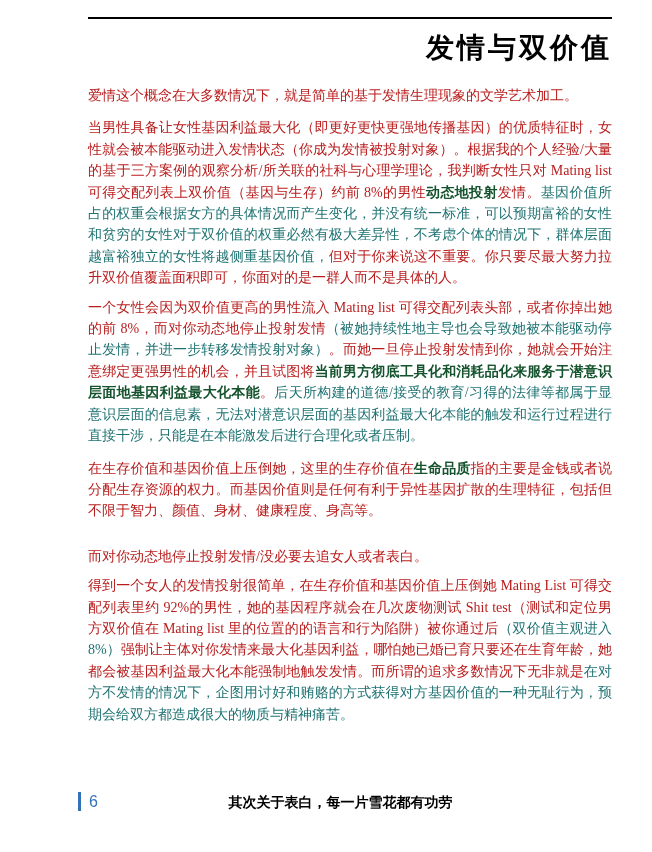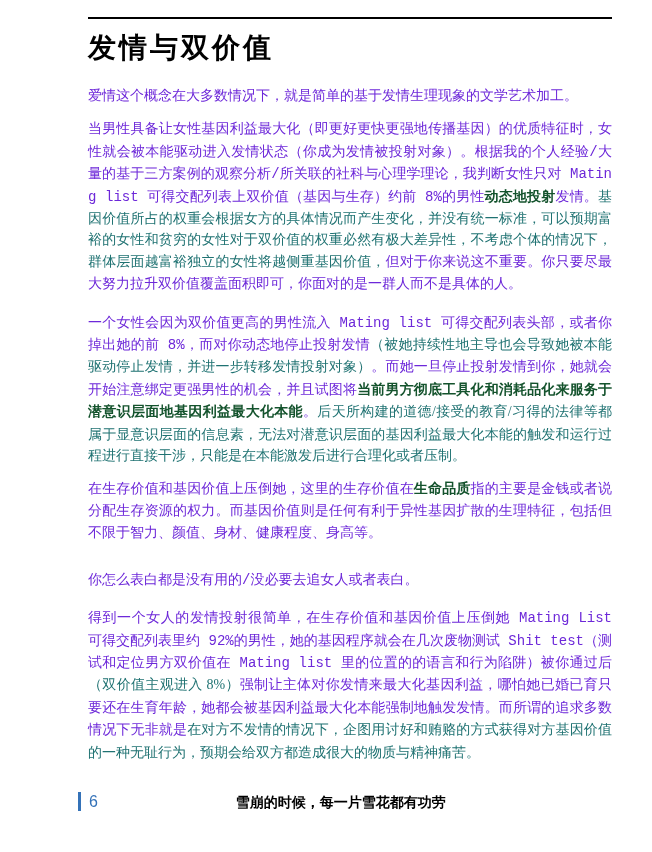--- a/index.html
+++ b/index.html
@@ -21,33 +21,34 @@
     border-top:2px solid #000;
     height:0;
   }
   .doc-title{
     margin:10px 0 8px 0;
     font-size:28px;
     font-weight:bold;
     letter-spacing:3px;
     line-height:38px;
     font-family:"Liberation Sans","DejaVu Sans",sans-serif;
+    text-align:right;
   }
   .para{
     margin:0;
     font-size:14px;
     line-height:21.4px;
     text-align:justify;
     word-break:break-all;
   }
   .gap-title{margin-top:18px;}
   .gap-line{margin-top:11px;}
   .gap-two{margin-top:24px;}
-  .gap-none{margin-top:16px;}
-  .run-n{color:#6d28d9;font-family:Liberation Mono, monospace;}
+  .gap-none{margin-top:8px;}
+  .run-n{color:#b91c1c;}
   .run-b{color:#14532d;font-weight:bold;}
   .run-t{color:var(--teal,#1f7272);}
   .footer{
     position:absolute;
     left:78px; right:40px; top:792px;
     height:24px;
   }
   .page-num-wrap{
     position:absolute;left:0;top:0;
     display:flex;align-items:center;
@@ -76,24 +77,24 @@
 
 <div class="page">
   <div class="content">
     <div class="top-rule"></div>
     <h1 class="doc-title">发情与双价值</h1>
     <div>
         <p class="para gap-title"><span class="run-n">爱情这个概念在大多数情况下，就是简单的基于发情生理现象的文学艺术加工。</span></p>
         <p class="para gap-line"><span class="run-n">当男性具备让女性基因利益最大化（即更好更快更强地传播基因）的优质特征时，女性就会被本能驱动进入发情状态（你成为发情被投射对象）。根据我的个人经验/大量的基于三方案例的观察分析/所关联的社科与心理学理论，我判断女性只对 Mating list 可得交配列表上双价值（基因与生存）约前 8%的男性</span><span class="run-b">动态地投射</span><span class="run-n">发情。</span><span class="run-t">基因价值所占的权重会根据女方的具体情况而产生变化，并没有统一标准，可以预期富裕的女性和贫穷的女性对于双价值的权重必然有极大差异性，不考虑个体的情况下，群体层面越富裕独立的女性将越侧重基因价值，</span><span class="run-n">但对于你来说这不重要。你只要尽最大努力拉升双价值覆盖面积即可，你面对的是一群人而不是具体的人。</span></p>
         <p class="para gap-none"><span class="run-n">一个女性会因为双价值更高的男性流入 Mating list 可得交配列表头部，或者你掉出她的前 8%，而对你动态地停止投射发情</span><span class="run-t">（被她持续性地主导也会导致她被本能驱动停止发情，并进一步转移发情投射对象）</span><span class="run-n">。而她一旦停止投射发情到你，她就会开始注意绑定更强男性的机会，并且试图将</span><span class="run-b">当前男方彻底工具化和消耗品化来服务于潜意识层面地基因利益最大化本能</span><span class="run-n">。</span><span class="run-t">后天所构建的道德/接受的教育/习得的法律等都属于显意识层面的信息素，无法对潜意识层面的基因利益最大化本能的触发和运行过程进行直接干涉，只能是在本能激发后进行合理化或者压制。</span></p>
         <p class="para gap-line"><span class="run-n">在生存价值和基因价值上压倒她，这里的生存价值在</span><span class="run-b">生命品质</span><span class="run-n">指的主要是金钱或者说分配生存资源的权力。而基因价值则是任何有利于异性基因扩散的生理特征，包括但不限于智力、颜值、身材、健康程度、身高等。</span></p>
-        <p class="para gap-two"><span class="run-n">你怎么表白都是没有用的/没必要去追女人或者表白。</span></p>
+        <p class="para gap-two"><span class="run-n">而对你动态地停止投射发情/没必要去追女人或者表白。</span></p>
         <p class="para gap-none"><span class="run-n">得到一个女人的发情投射很简单，在生存价值和基因价值上压倒她 Mating List 可得交配列表里约 92%的男性，她的基因程序就会在几次废物测试 Shit test（测试和定位男方双价值在 Mating list 里的位置的的语言和行为陷阱）被你通过后</span><span class="run-t">（双价值主观进入 8%）</span><span class="run-n">强制让主体对你发情来最大化基因利益，哪怕她已婚已育只要还在生育年龄，她都会被基因利益最大化本能强制地触发发情。而所谓的追求多数情况下无非就是</span><span class="run-t">在对方不发情的情况下，企图用讨好和贿赂的方式获得对方基因价值的一种无耻行为，预期会给双方都造成很大的物质与精神痛苦。</span></p>
       </div>
   </div>
   <div class="footer">
     <div class="page-num-wrap">
       <div class="page-num-bar"></div>
       <div class="page-num">6</div>
     </div>
-    <div class="footer-motto">雪崩的时候，每一片雪花都有功劳</div>
+    <div class="footer-motto">其次关于表白，每一片雪花都有功劳</div>
   </div>
 </div>
 
 </body></html>

